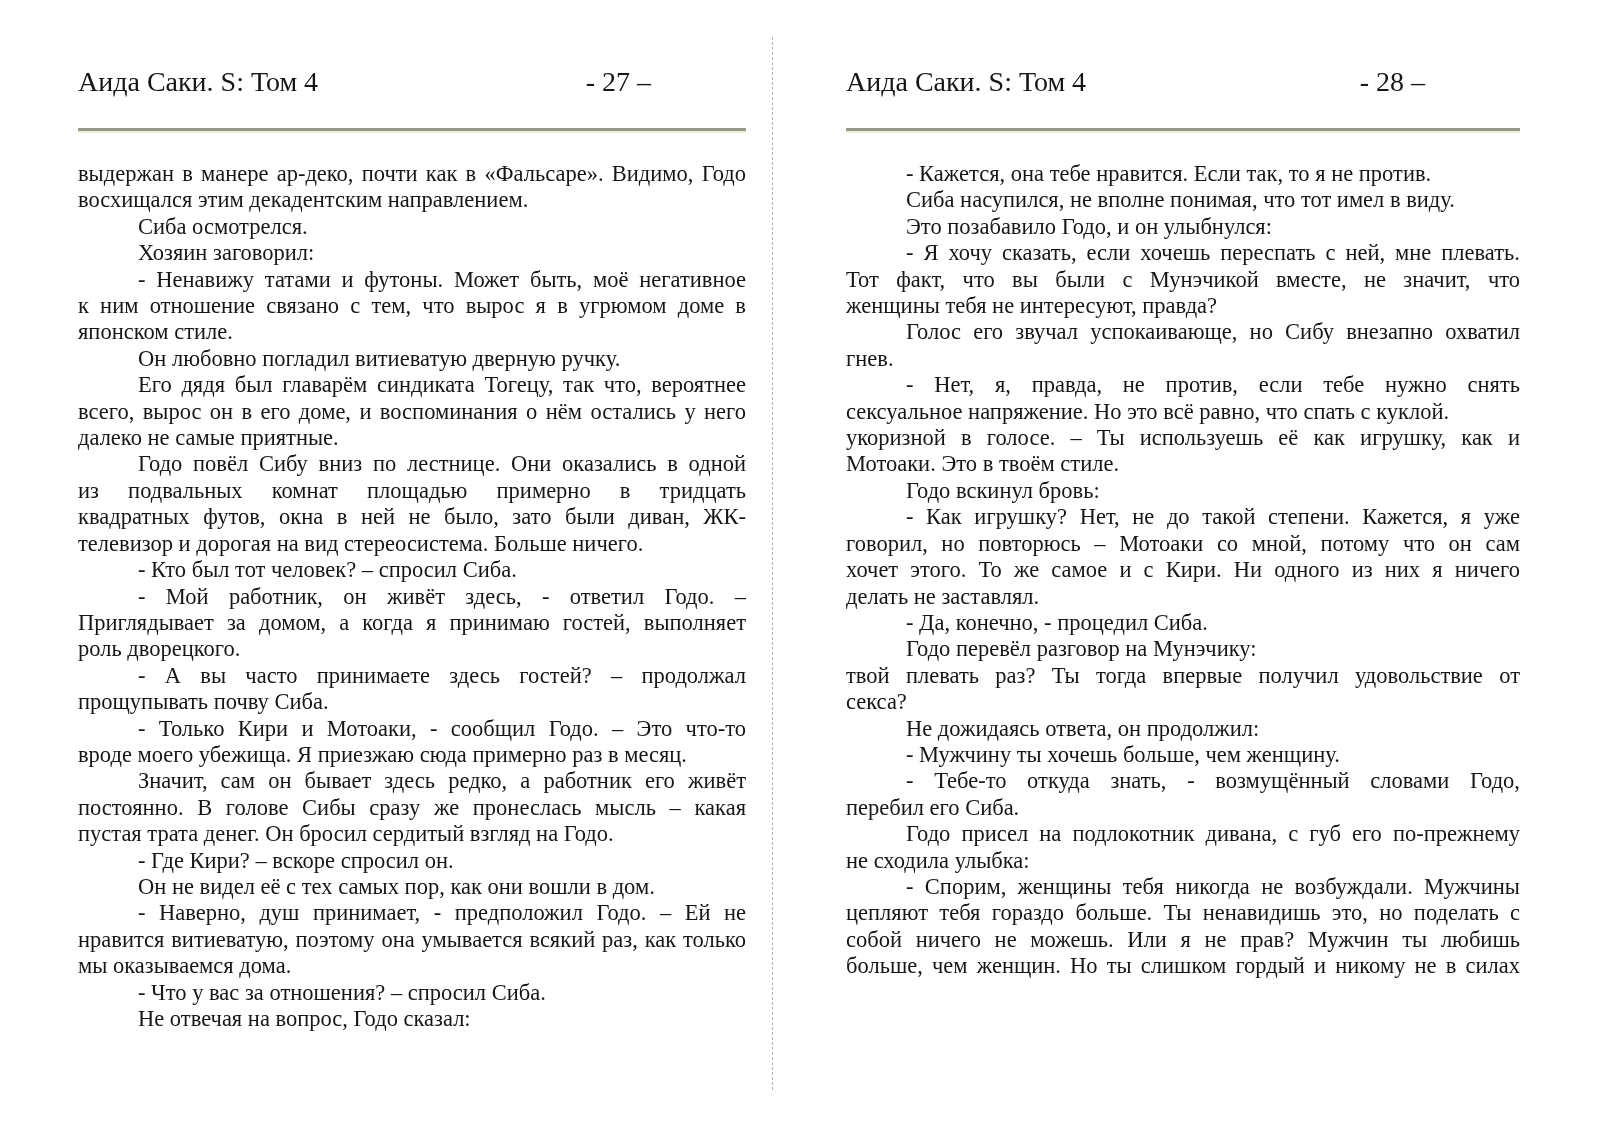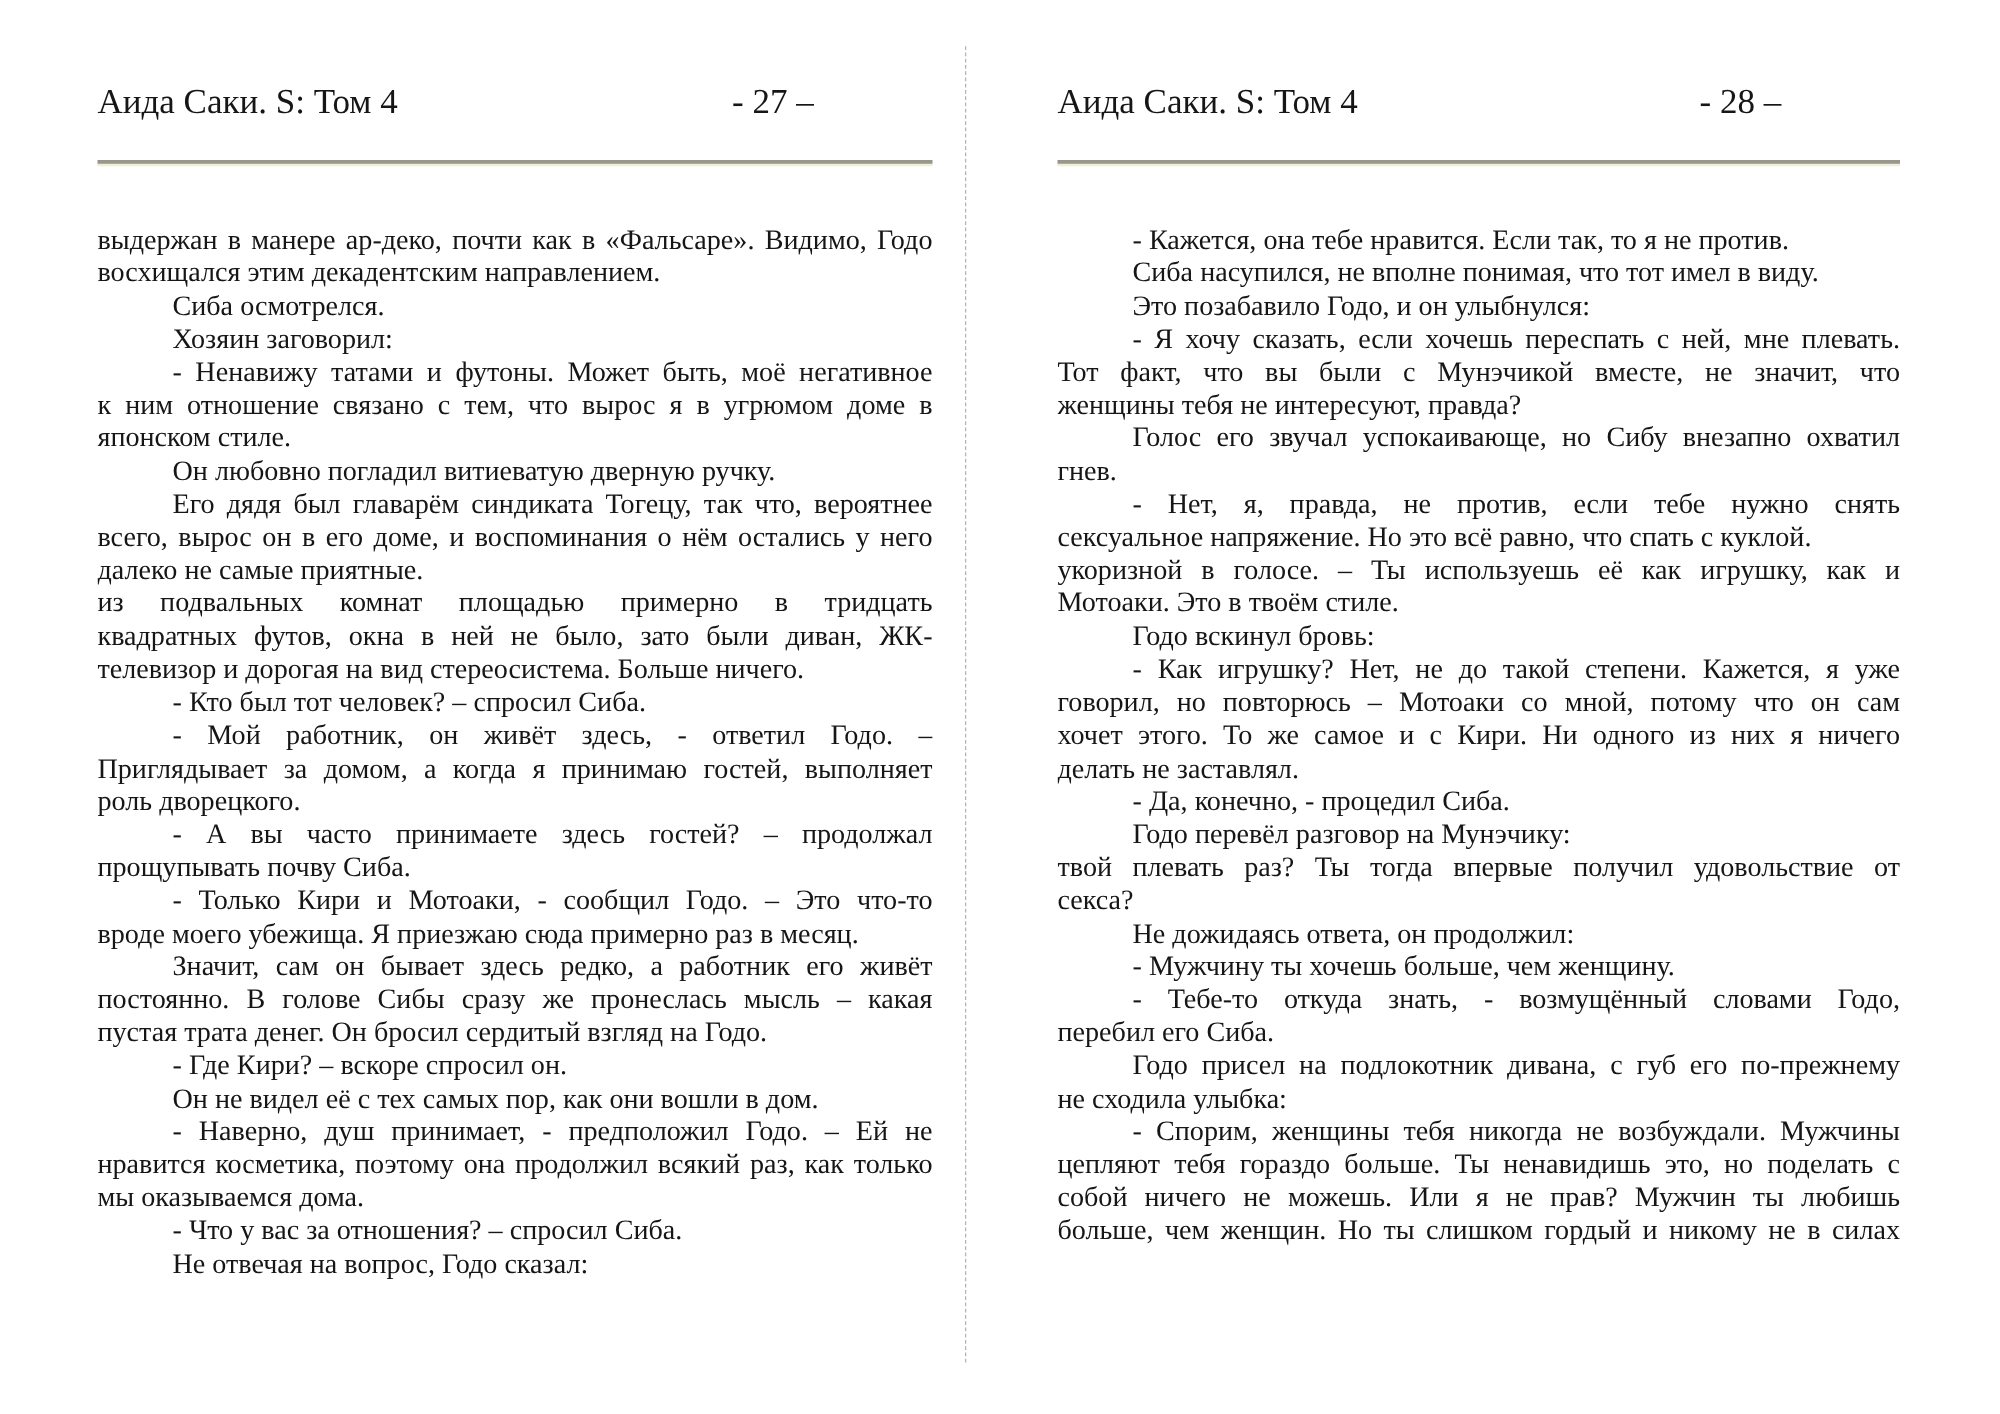--- a/index.html
+++ b/index.html
@@ -41,21 +41,21 @@
     line-height: 32px;
     white-space: nowrap;
   }
   .header-rule {
     margin-top: 30px;
     height: 3px;
     background: var(--rule, #98988a);
     box-shadow: 0 2px 0 0 var(--rule_shadow, #efeeda);
   }
   .body-text {
-    margin-top: 48px;
+    margin-top: 30px;
   }
   .line {
     font-size: 22.5px;
     line-height: 26.4px;
     text-align: left;
     overflow: hidden;
   }
   .line.j {
     text-align: justify;
     text-align-last: justify;
@@ -88,38 +88,39 @@
         <div class="line">восхищался этим декадентским направлением.</div>
         <div class="line i">Сиба осмотрелся.</div>
         <div class="line i">Хозяин заговорил:</div>
         <div class="line i j">- Ненавижу татами и футоны. Может быть, моё негативное</div>
         <div class="line j">к ним отношение связано с тем, что вырос я в угрюмом доме в</div>
         <div class="line">японском стиле.</div>
         <div class="line i">Он любовно погладил витиеватую дверную ручку.</div>
         <div class="line i j">Его дядя был главарём синдиката Тогецу, так что, вероятнее</div>
         <div class="line j">всего, вырос он в его доме, и воспоминания о нём остались у него</div>
         <div class="line">далеко не самые приятные.</div>
+        <div class="line i j">Годо повёл Сибу вниз по лестнице. Они оказались в одной</div>
         <div class="line j">из подвальных комнат площадью примерно в тридцать</div>
         <div class="line j">квадратных футов, окна в ней не было, зато были диван, ЖК-</div>
         <div class="line">телевизор и дорогая на вид стереосистема. Больше ничего.</div>
         <div class="line i">- Кто был тот человек? – спросил Сиба.</div>
         <div class="line i j">- Мой работник, он живёт здесь, - ответил Годо. –</div>
         <div class="line j">Приглядывает за домом, а когда я принимаю гостей, выполняет</div>
         <div class="line">роль дворецкого.</div>
         <div class="line i j">- А вы часто принимаете здесь гостей? – продолжал</div>
         <div class="line">прощупывать почву Сиба.</div>
         <div class="line i j">- Только Кири и Мотоаки, - сообщил Годо. – Это что-то</div>
         <div class="line">вроде моего убежища. Я приезжаю сюда примерно раз в месяц.</div>
         <div class="line i j">Значит, сам он бывает здесь редко, а работник его живёт</div>
         <div class="line j">постоянно. В голове Сибы сразу же пронеслась мысль – какая</div>
         <div class="line">пустая трата денег. Он бросил сердитый взгляд на Годо.</div>
         <div class="line i">- Где Кири? – вскоре спросил он.</div>
         <div class="line i">Он не видел её с тех самых пор, как они вошли в дом.</div>
         <div class="line i j">- Наверно, душ принимает, - предположил Годо. – Ей не</div>
-        <div class="line j">нравится косметика, поэтому она продолжил всякий раз, как только</div>
+        <div class="line j">нравится витиеватую, поэтому она умывается всякий раз, как только</div>
         <div class="line">мы оказываемся дома.</div>
         <div class="line i">- Что у вас за отношения? – спросил Сиба.</div>
         <div class="line i">Не отвечая на вопрос, Годо сказал:</div>
       </div>
   </section>
 
   <div class="page-divider"></div>
 
   <section class="page page-right">
     <header class="page-header">

